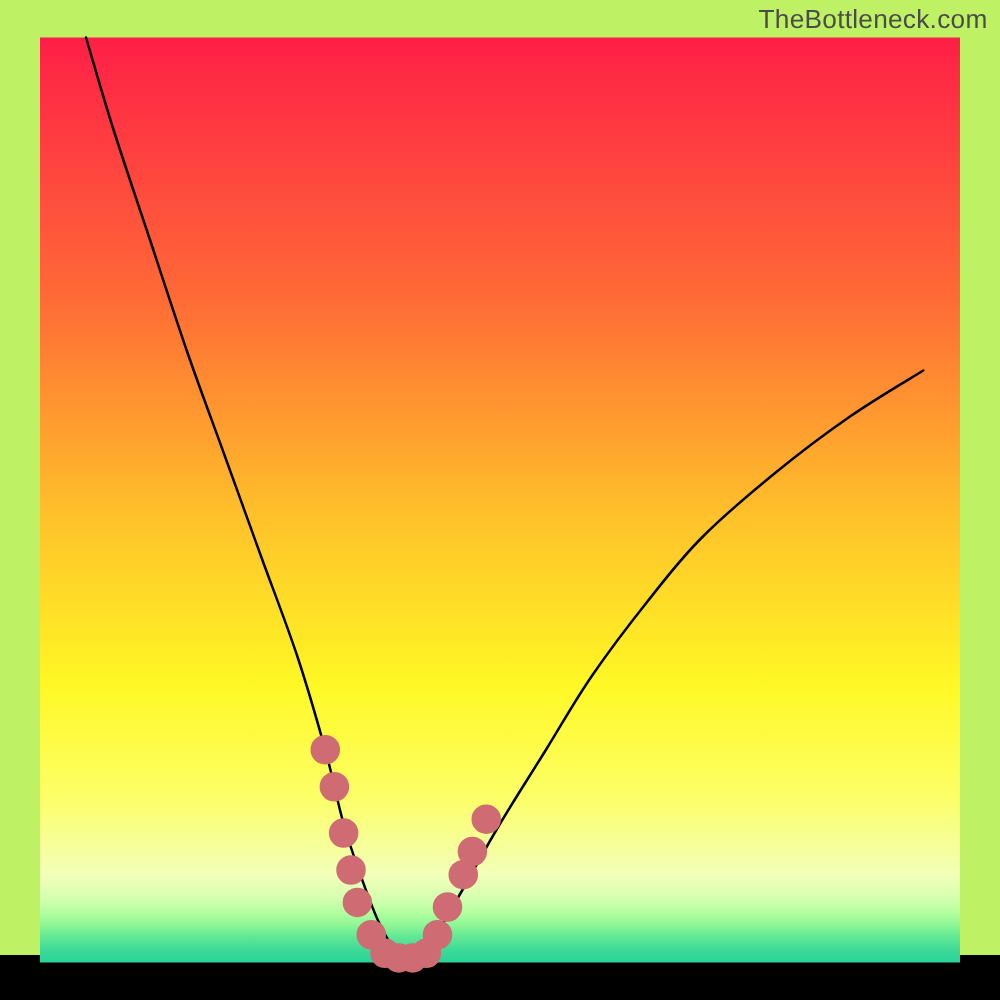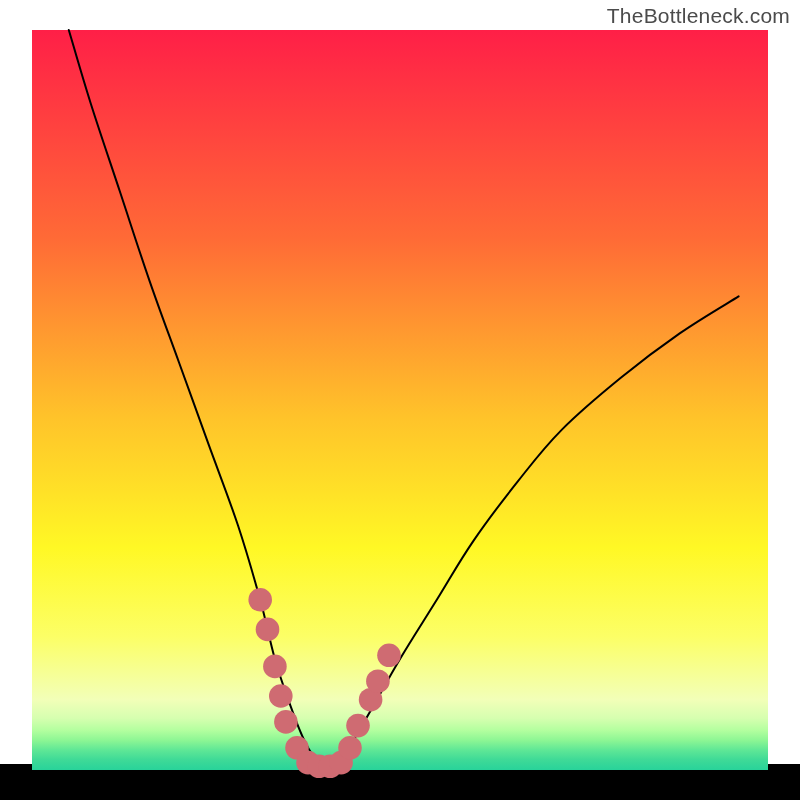--- a/index.html
+++ b/index.html
@@ -8,21 +8,21 @@
     width: 800px;
     height: 800px;
     background: #000;
     font-family: Arial, Helvetica, sans-serif;
     overflow: hidden;
   }
   .stage {
     position: relative;
     width: 800px;
     height: 764px;
-    background: #ffffff;
+    background: #bef264;
   }
   .watermark {
     position: absolute;
     top: 4px;
     right: 10px;
     color: #4b4b4b;
     font-size: 21px;
     font-weight: 500;
     letter-spacing: 0.2px;
     z-index: 5;

